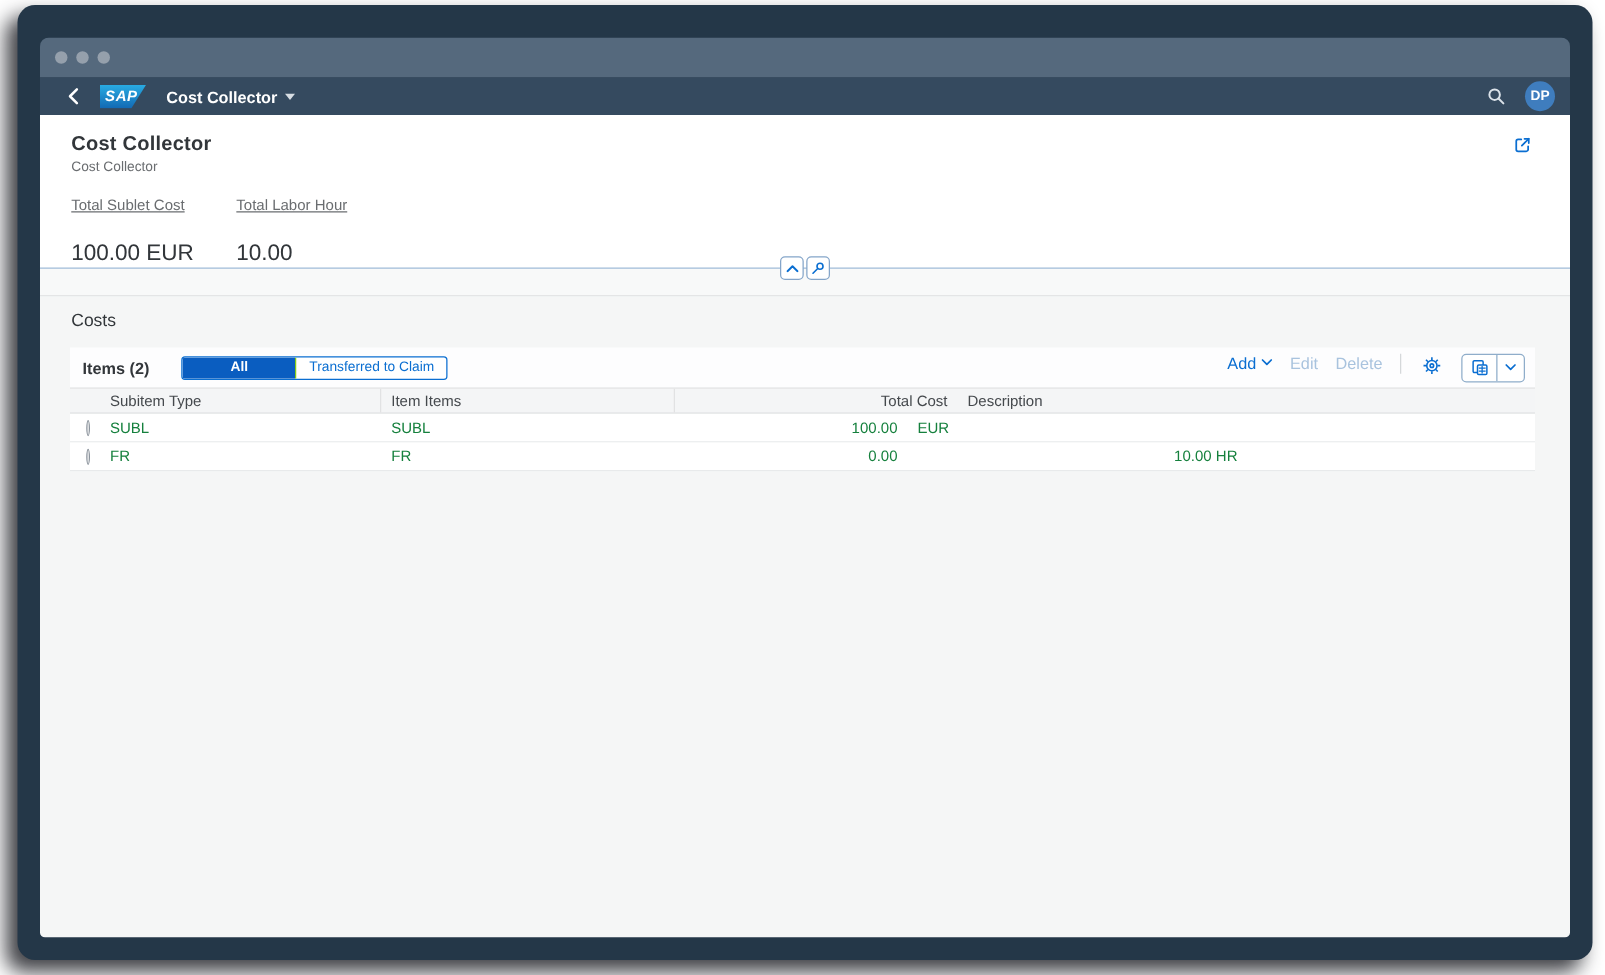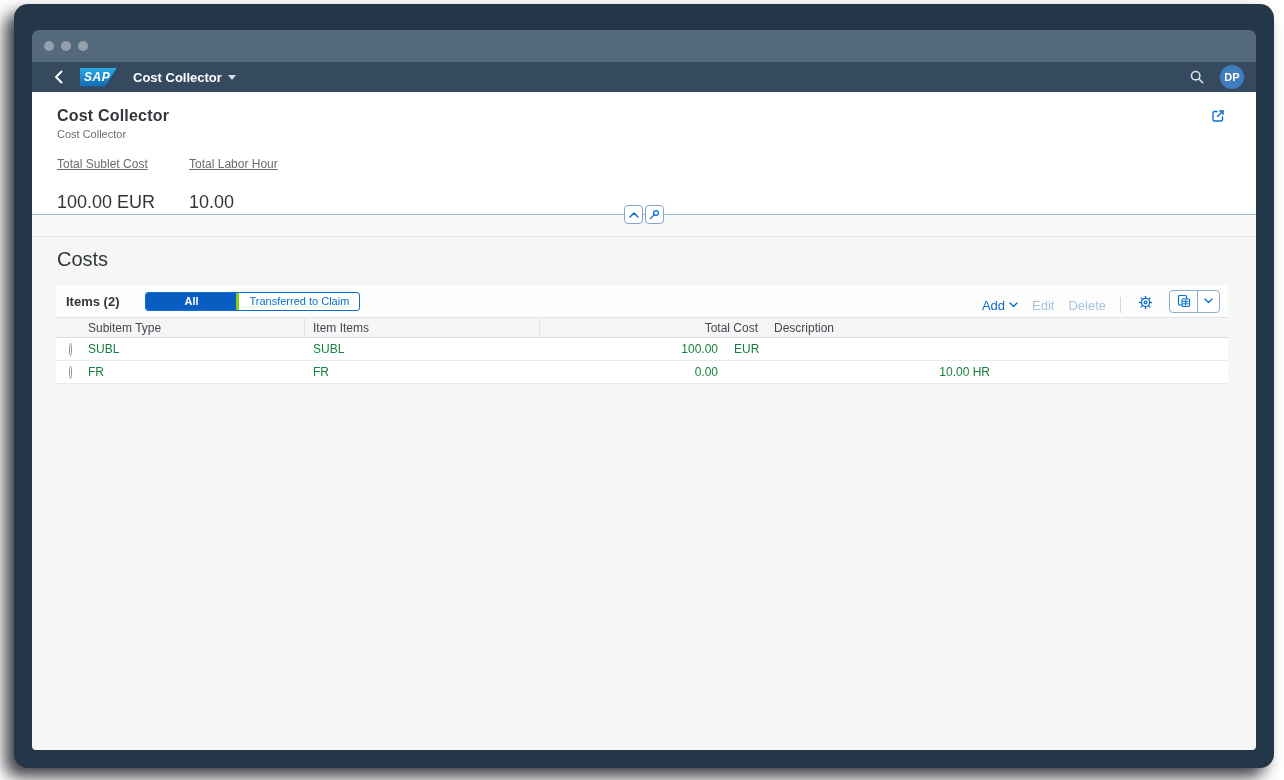--- a/index.html
+++ b/index.html
@@ -49,31 +49,31 @@
   .kpi-value { font-size: 18px; color: #32363a; margin-top: 21px; }
 
   .collapse-bar { position: relative; height: 0; flex: 0 0 auto; z-index: 5; }
   .collapse-btns { position: absolute; left: 50%; top: -10px; transform: translateX(-50%); display: flex; gap: 2px; }
   .pill-btn { width: 19px; height: 19px; background: #fff; border: 1px solid #84a5c9; border-radius: 4px;
     display: flex; align-items: center; justify-content: center; cursor: pointer; }
 
   .anchor-strip { height: 22px; background: #f8f9f9; border-bottom: 1px solid #e4e5e6; flex: 0 0 auto; }
 
   .section { padding: 11px 0 0 0; flex: 1; }
-  .section-title { font-size: 20px; color: #32363a; margin-left: 25px; }
+  .section-title { font-size: 14px; color: #32363a; margin-left: 25px; }
 
   
   .table-wrap { margin: 14px 28px 0 24px; width: 1172px; }
   .tbl-toolbar { height: 32px; background: #fdfdfe; display: flex; align-items: center; padding: 0 8px 0 10px; }
   .items-label { font-size: 13px; font-weight: bold; color: #32363a; }
   .segmented { margin-left: 26px; display: flex; height: 19px; border: 1px solid #0a6ed1; border-radius: 3px; overflow: hidden; background: #fff; }
   .seg { font-size: 11px; display: flex; align-items: center; justify-content: center; padding: 0 10px; cursor: pointer; }
   .seg.selected { background: #0a5dc0; color: #fff; width: 90px; font-weight: bold; }
-  .seg.unselected { color: #0a6ed1; border-left: 3px solid #84cc16; text-align: center; }
-  .tb-right { margin-left: auto; display: flex; align-items: flex-end; gap: 14px; }
+  .seg.unselected { color: #0a6ed1; border-left: 1px solid #84cc16; text-align: center; }
+  .tb-right { margin-left: auto; display: flex; align-items: flex-start; gap: 14px; }
   .tb-btn { font-size: 13px; color: #0a6ed1; display: flex; align-items: center; gap: 4px; cursor: pointer; }
   .tb-btn.disabled { color: #a9c3de; cursor: default; }
   .tb-sep { width: 1px; height: 16px; background: #d5d8da; }
   .icon-btn { width: 20px; height: 20px; display: flex; align-items: center; justify-content: center; cursor: pointer; }
   .split-btn { display: flex; height: 23px; border: 1px solid #8fadca; border-radius: 4px; overflow: hidden; background: #fff; }
   .split-main { width: 27px; display: flex; align-items: center; justify-content: center; cursor: pointer; }
   .split-arrow { width: 22px; border-left: 1px solid #8fadca; display: flex; align-items: center; justify-content: center; cursor: pointer; }
 
   .grid { display: grid; grid-template-columns: 24px 225px 235px 186px 40px 232px auto; width: 100%; }
   .grid-head { background: #f4f5f6; border-top: 1px solid #e3e4e5; border-bottom: 1px solid #dcdee0; }

